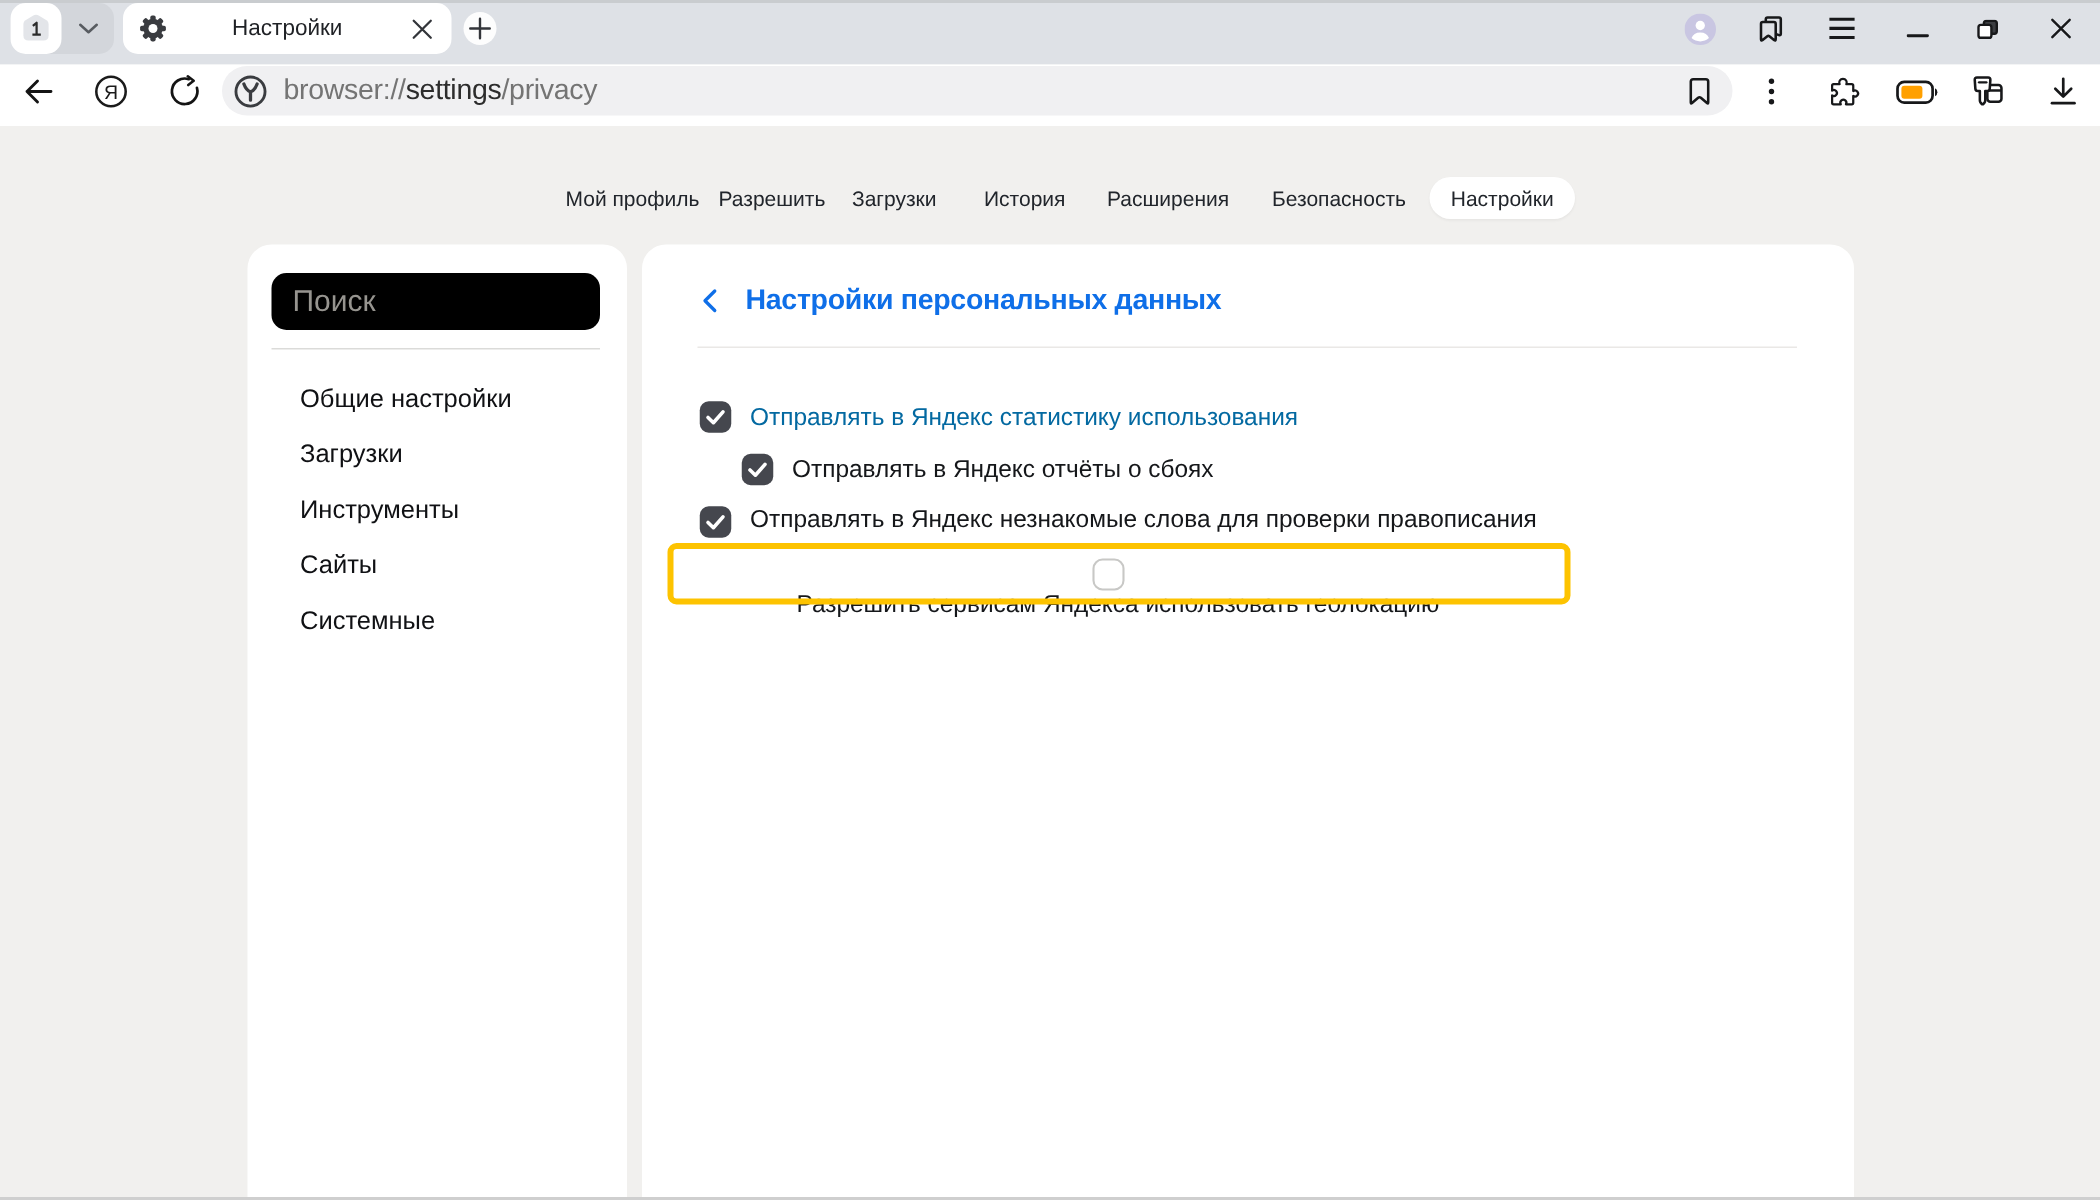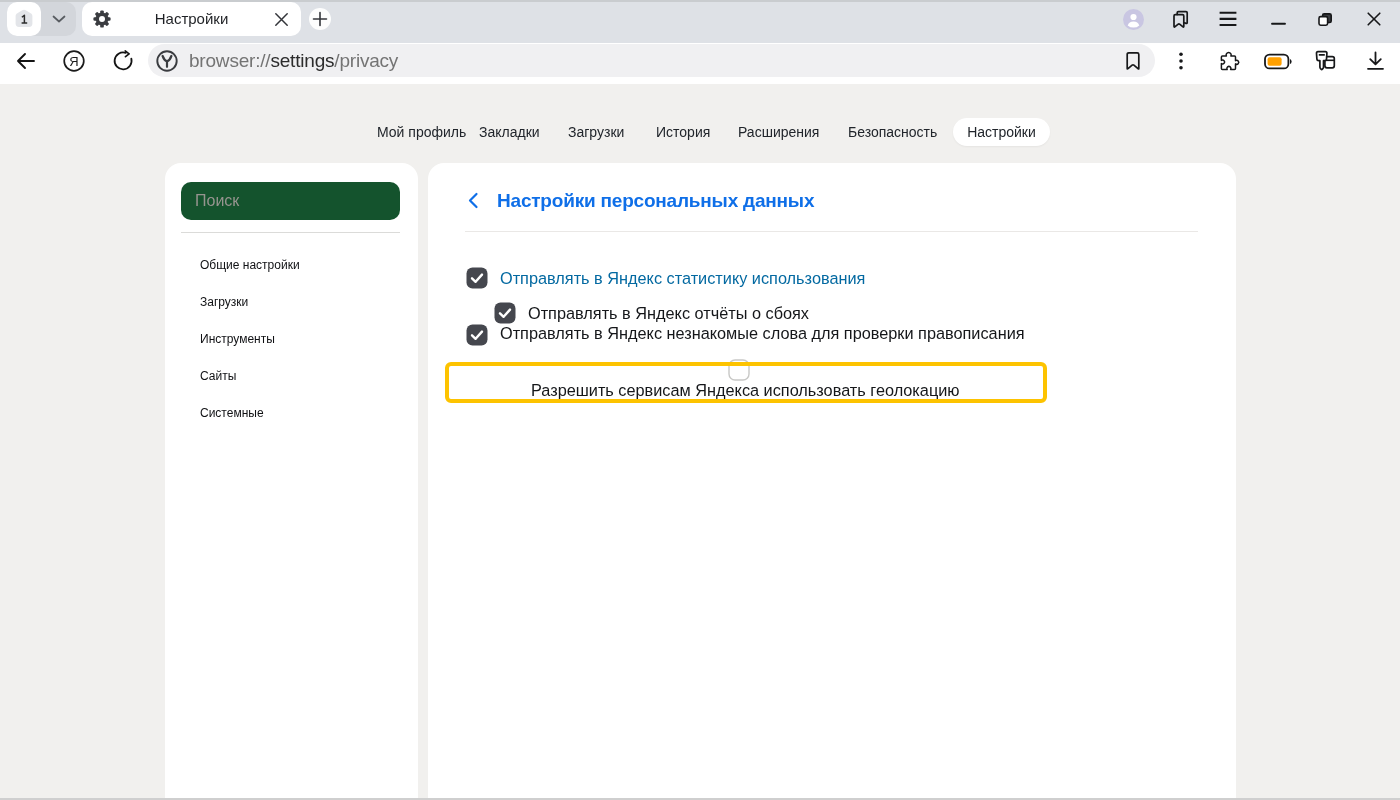--- a/index.html
+++ b/index.html
@@ -133,32 +133,32 @@
   <path d="M6.4 5.9 H11.2" stroke="#17181a" stroke-width="1.6" stroke-linecap="round"></path>
 </svg>
 
 <svg class="abs" style="left:1366px;top:51px;" width="19" height="20" viewBox="0 0 19 20">
   <path d="M9.5 1.5 V13 M4.2 8.2 L9.5 13.4 L14.8 8.2" fill="none" stroke="#17181a" stroke-width="1.8" stroke-linecap="round" stroke-linejoin="round"></path>
   <path d="M2 17.8 H17" stroke="#17181a" stroke-width="1.8" stroke-linecap="round"></path>
 </svg>
 
 <div class="abs" style="top:118px;left:0;width:1400px;height:28px;font-size:14px;color:#21252b;">
   <span class="abs" style="left:341px;line-height:28px;margin-left:36px;">Мой профиль</span>
-  <span class="abs" style="left:479px;line-height:28px;">Закладки</span>
+  <span class="abs" style="left:479px;line-height:28px;">Разрешить</span>
   <span class="abs" style="left:568px;line-height:28px;">Загрузки</span>
   <span class="abs" style="left:656px;line-height:28px;">История</span>
   <span class="abs" style="left:738px;line-height:28px;">Расширения</span>
   <span class="abs" style="left:848px;line-height:28px;">Безопасность</span>
   <span class="abs" style="left:953px;width:97px;height:28px;line-height:28px;background:#ffffff;border-radius:14px;text-align:center;box-shadow:0 1px 2px rgba(0,0,0,0.05);">Настройки</span>
 </div>
 
 <div class="abs" style="left:165px;top:163px;width:253px;height:637px;background:#ffffff;border-radius:16px 16px 0 0;"></div>
-<div class="abs" style="left:181px;top:182px;width:219px;height:38px;background:#14532d;border-radius:10px;line-height:38px;padding-left:14px;font-size:16px;color:#96948f;">Поиск</div>
+<div class="abs" style="left:181px;top:182px;width:219px;height:38px;background:#000000;border-radius:10px;line-height:38px;padding-left:14px;font-size:20px;color:#96948f;">Поиск</div>
 <div class="abs" style="left:181px;top:232px;width:219px;height:1px;background:#dbdbd9;"></div>
-<div class="abs" style="left:200px;top:247px;font-size:12px;color:#101114;line-height:37px;">
+<div class="abs" style="left:200px;top:247px;font-size:17px;color:#101114;line-height:37px;">
   <div>Общие настройки</div>
   <div>Загрузки</div>
   <div>Инструменты</div>
   <div>Сайты</div>
   <div>Системные</div>
 </div>
 
 <div class="abs" style="left:428px;top:163px;width:808px;height:637px;background:#ffffff;border-radius:16px 16px 0 0;"></div>
 <svg class="abs" style="left:466px;top:192px;" width="14" height="17" viewBox="0 0 14 17">
   <polyline points="10.5,2 4,8.5 10.5,15" fill="none" stroke="#0f6fe8" stroke-width="2.2" stroke-linecap="round" stroke-linejoin="round"></polyline>
@@ -167,21 +167,21 @@
 <div class="abs" style="left:465px;top:231px;width:733px;height:1px;background:#eae8e6;"></div>
 
 <div class="abs" style="left:466px;top:267px;">
   <div style="display:flex;align-items:center;height:22px;margin-bottom:13px;">
     <svg width="22" height="22" viewBox="0 0 22 22" style="margin-right:12px;flex:none;">
       <rect x="0.5" y="0.5" width="21" height="21" rx="6" fill="#45474e"></rect>
       <polyline points="6,11.3 9.6,14.8 16,7.6" fill="none" stroke="#ffffff" stroke-width="2.4" stroke-linecap="round" stroke-linejoin="round"></polyline>
     </svg>
     <span style="font-size:16.3px;color:#0369a1;">Отправлять в Яндекс статистику использования</span>
   </div>
-  <div style="display:flex;align-items:center;height:22px;margin-bottom:0;padding-left:28px;">
+  <div style="display:flex;align-items:center;height:22px;margin-bottom:13px;padding-left:28px;">
     <svg width="22" height="22" viewBox="0 0 22 22" style="margin-right:12px;flex:none;">
       <rect x="0.5" y="0.5" width="21" height="21" rx="6" fill="#45474e"></rect>
       <polyline points="6,11.3 9.6,14.8 16,7.6" fill="none" stroke="#ffffff" stroke-width="2.4" stroke-linecap="round" stroke-linejoin="round"></polyline>
     </svg>
     <span style="font-size:16.3px;color:#15171a;">Отправлять в Яндекс отчёты о сбоях</span>
   </div>
   <div style="display:flex;align-items:flex-start;height:22px;margin-bottom:13px;">
     <svg width="22" height="22" viewBox="0 0 22 22" style="margin-right:12px;flex:none;">
       <rect x="0.5" y="0.5" width="21" height="21" rx="6" fill="#45474e"></rect>
       <polyline points="6,11.3 9.6,14.8 16,7.6" fill="none" stroke="#ffffff" stroke-width="2.4" stroke-linecap="round" stroke-linejoin="round"></polyline>

